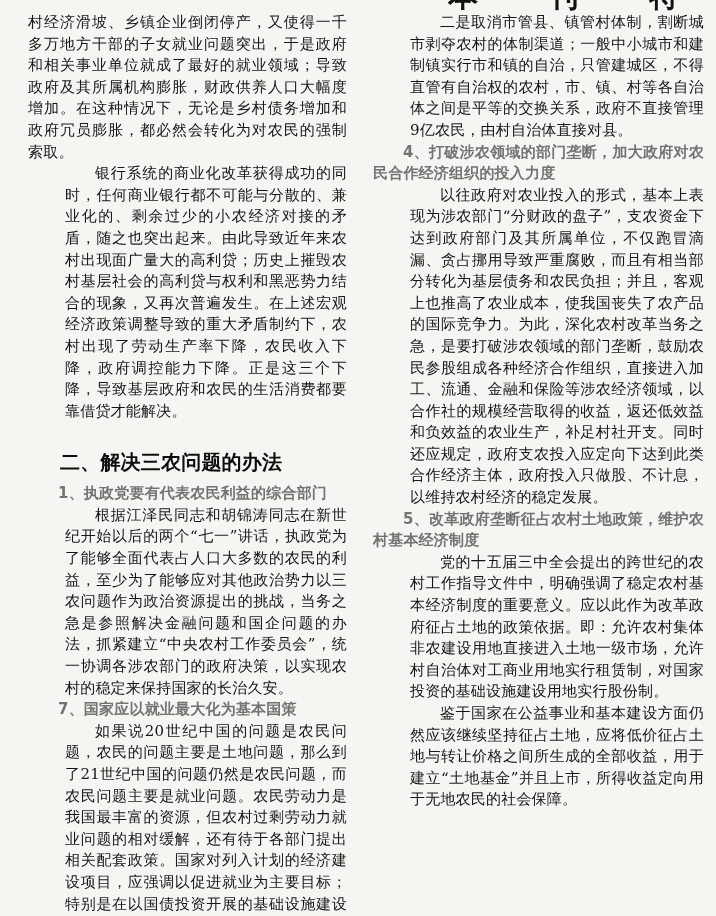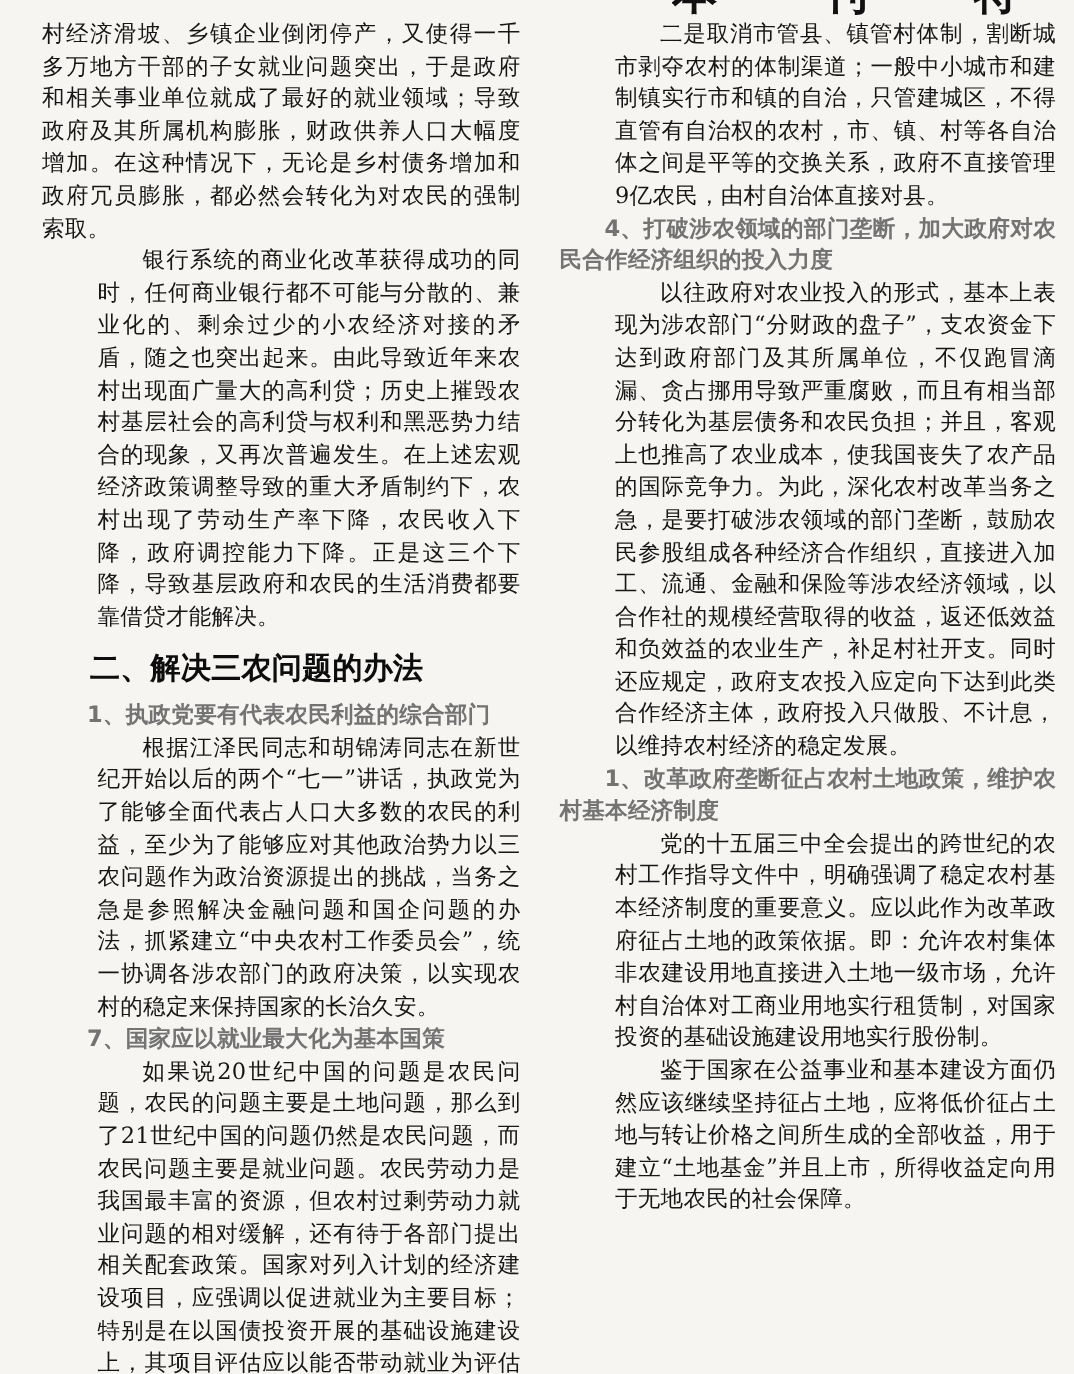--- a/index.html
+++ b/index.html
@@ -58,21 +58,21 @@
     letter-spacing: 0.2px;
   }
   .blk.body      { text-indent: 2em; margin-left: 37px; }
   .blk.body-cont { text-indent: 0; }
   .blk.heading {
     font-family: "DejaVu Sans", "Liberation Sans", sans-serif;
     font-weight: bold;
     font-size: 20px;
     line-height: 24px;
     text-indent: 1.6em;
-    margin: 11px 0 9px 0;
+    margin: 28px 0 9px 0;
     color: #0d0d0d;
   }
   .blk.subheading {
     font-family: "DejaVu Sans", "Liberation Sans", sans-serif;
     font-weight: bold;
     text-indent: 2em;
     color: #737373;
   }
 </style>
 </head>
@@ -91,19 +91,19 @@
         <p class="blk heading">二、解决三农问题的办法</p>
         <p class="blk subheading">1、执政党要有代表农民利益的综合部门</p>
         <p class="blk body">根据江泽民同志和胡锦涛同志在新世纪开始以后的两个“七一”讲话，执政党为了能够全面代表占人口大多数的农民的利益，至少为了能够应对其他政治势力以三农问题作为政治资源提出的挑战，当务之急是参照解决金融问题和国企问题的办法，抓紧建立“中央农村工作委员会”，统一协调各涉农部门的政府决策，以实现农村的稳定来保持国家的长治久安。</p>
         <p class="blk subheading">7、国家应以就业最大化为基本国策</p>
         <p class="blk body">如果说20世纪中国的问题是农民问题，农民的问题主要是土地问题，那么到了21世纪中国的问题仍然是农民问题，而农民问题主要是就业问题。农民劳动力是我国最丰富的资源，但农村过剩劳动力就业问题的相对缓解，还有待于各部门提出相关配套政策。国家对列入计划的经济建设项目，应强调以促进就业为主要目标；特别是在以国债投资开展的基础设施建设上，其项目评估应以能否带动就业为评估标准，以“以工代赈”为主要建设方式。农村公共品提供和农村的基本建设，也应该强调以带动劳动力投入的政策为主。</p>
       </div>
     <div class="col col-right">
         <p class="blk body">二是取消市管县、镇管村体制，割断城市剥夺农村的体制渠道；一般中小城市和建制镇实行市和镇的自治，只管建城区，不得直管有自治权的农村，市、镇、村等各自治体之间是平等的交换关系，政府不直接管理9亿农民，由村自治体直接对县。</p>
         <p class="blk subheading">4、打破涉农领域的部门垄断，加大政府对农民合作经济组织的投入力度</p>
         <p class="blk body">以往政府对农业投入的形式，基本上表现为涉农部门“分财政的盘子”，支农资金下达到政府部门及其所属单位，不仅跑冒滴漏、贪占挪用导致严重腐败，而且有相当部分转化为基层债务和农民负担；并且，客观上也推高了农业成本，使我国丧失了农产品的国际竞争力。为此，深化农村改革当务之急，是要打破涉农领域的部门垄断，鼓励农民参股组成各种经济合作组织，直接进入加工、流通、金融和保险等涉农经济领域，以合作社的规模经营取得的收益，返还低效益和负效益的农业生产，补足村社开支。同时还应规定，政府支农投入应定向下达到此类合作经济主体，政府投入只做股、不计息，以维持农村经济的稳定发展。</p>
-        <p class="blk subheading">1、改革政府垄断征占农村土地政策，维护农村基本经济制度</p>
+        <p class="blk subheading">5、改革政府垄断征占农村土地政策，维护农村基本经济制度</p>
         <p class="blk body">党的十五届三中全会提出的跨世纪的农村工作指导文件中，明确强调了稳定农村基本经济制度的重要意义。应以此作为改革政府征占土地的政策依据。即：允许农村集体非农建设用地直接进入土地一级市场，允许村自治体对工商业用地实行租赁制，对国家投资的基础设施建设用地实行股份制。</p>
         <p class="blk body">鉴于国家在公益事业和基本建设方面仍然应该继续坚持征占土地，应将低价征占土地与转让价格之间所生成的全部收益，用于建立“土地基金”并且上市，所得收益定向用于无地农民的社会保障。</p>
       </div>
   </div>
 
 </div>
 
 </body></html>

